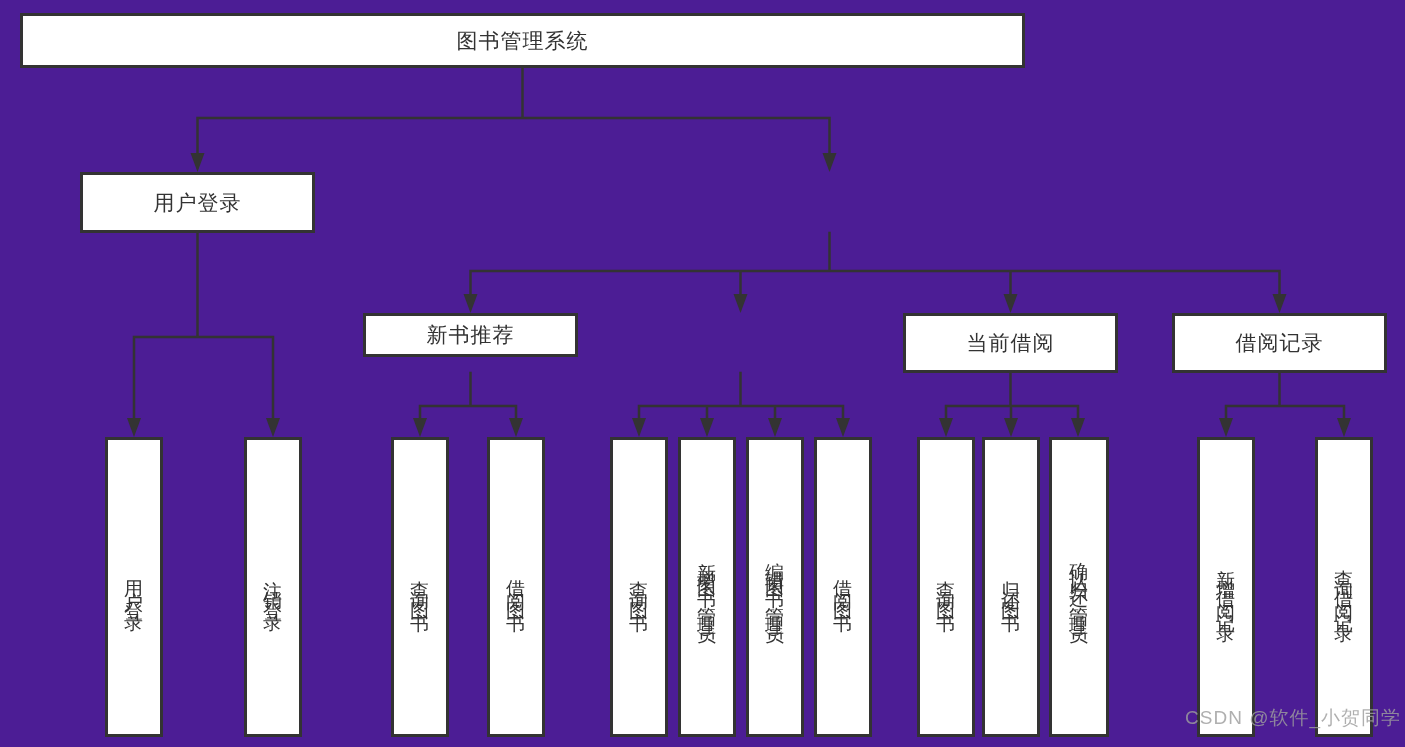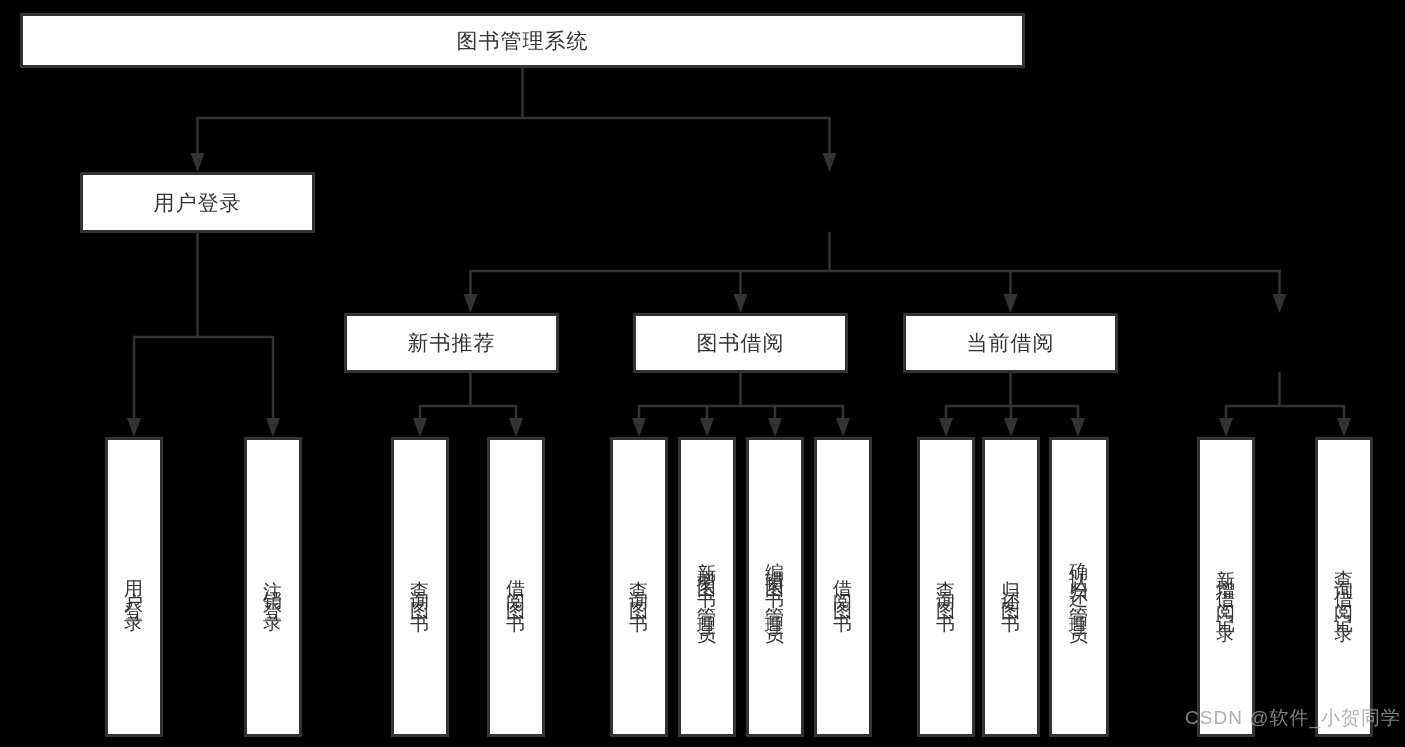--- a/index.html
+++ b/index.html
@@ -1,20 +1,20 @@
 <!DOCTYPE html>
 <html><head>
 <meta charset="utf-8">
 <style>
   html, body { margin: 0; padding: 0; background: #ffffff; }
   .canvas {
     position: relative;
     width: 1405px;
     height: 747px;
-    background: #000000;
+    background: #4c1d95;
     font-family: "Liberation Sans", "DejaVu Sans", sans-serif;
     overflow: hidden;
   }
   .connectors {
     position: absolute;
     left: 0; top: 0;
     z-index: 0;
     pointer-events: none;
   }
   .node {
@@ -99,23 +99,23 @@
       <polygon points="1078,437 1071,418 1085,418"></polygon>
       <polygon points="1226,437 1219,418 1233,418"></polygon>
       <polygon points="1344,437 1337,418 1351,418"></polygon>
     </g>
   </svg>
 
   <div class="node h-node" style="left:20px; top:13px; width:1005px; height:55px;">图书管理系统</div>
 
   <div class="node h-node" style="left:80px; top:172px; width:235px; height:61px;">用户登录</div>
 
-  <div class="node h-node" style="left:344px; top:313px; width:215px; height:60px;">新书推荐</div>
-  <div class="node h-node" style="left:633px; top:313px; width:215px; height:60px;">图书借阅</div>
+  <div class="node h-node" style="left:363px; top:313px; width:215px; height:44px;">新书推荐</div>
   <div class="node h-node" style="left:903px; top:313px; width:215px; height:60px;">当前借阅</div>
+  <div class="node h-node" style="left:1172px; top:313px; width:215px; height:60px;">借阅记录</div>
 
   <div class="node v-node" style="left:105px; top:437px; width:58px; height:300px;">用户登录</div>
   <div class="node v-node" style="left:244px; top:437px; width:58px; height:300px;">注销登录</div>
 
   <div class="node v-node" style="left:391px; top:437px; width:58px; height:300px;">查询图书</div>
   <div class="node v-node" style="left:487px; top:437px; width:58px; height:300px;">借阅图书</div>
 
   <div class="node v-node" style="left:610px; top:437px; width:58px; height:300px;">查询图书</div>
   <div class="node v-node tight" style="left:678px; top:437px; width:58px; height:300px;">新增图书（管理员）</div>
   <div class="node v-node tight" style="left:746px; top:437px; width:58px; height:300px;">编辑图书（管理员）</div>

